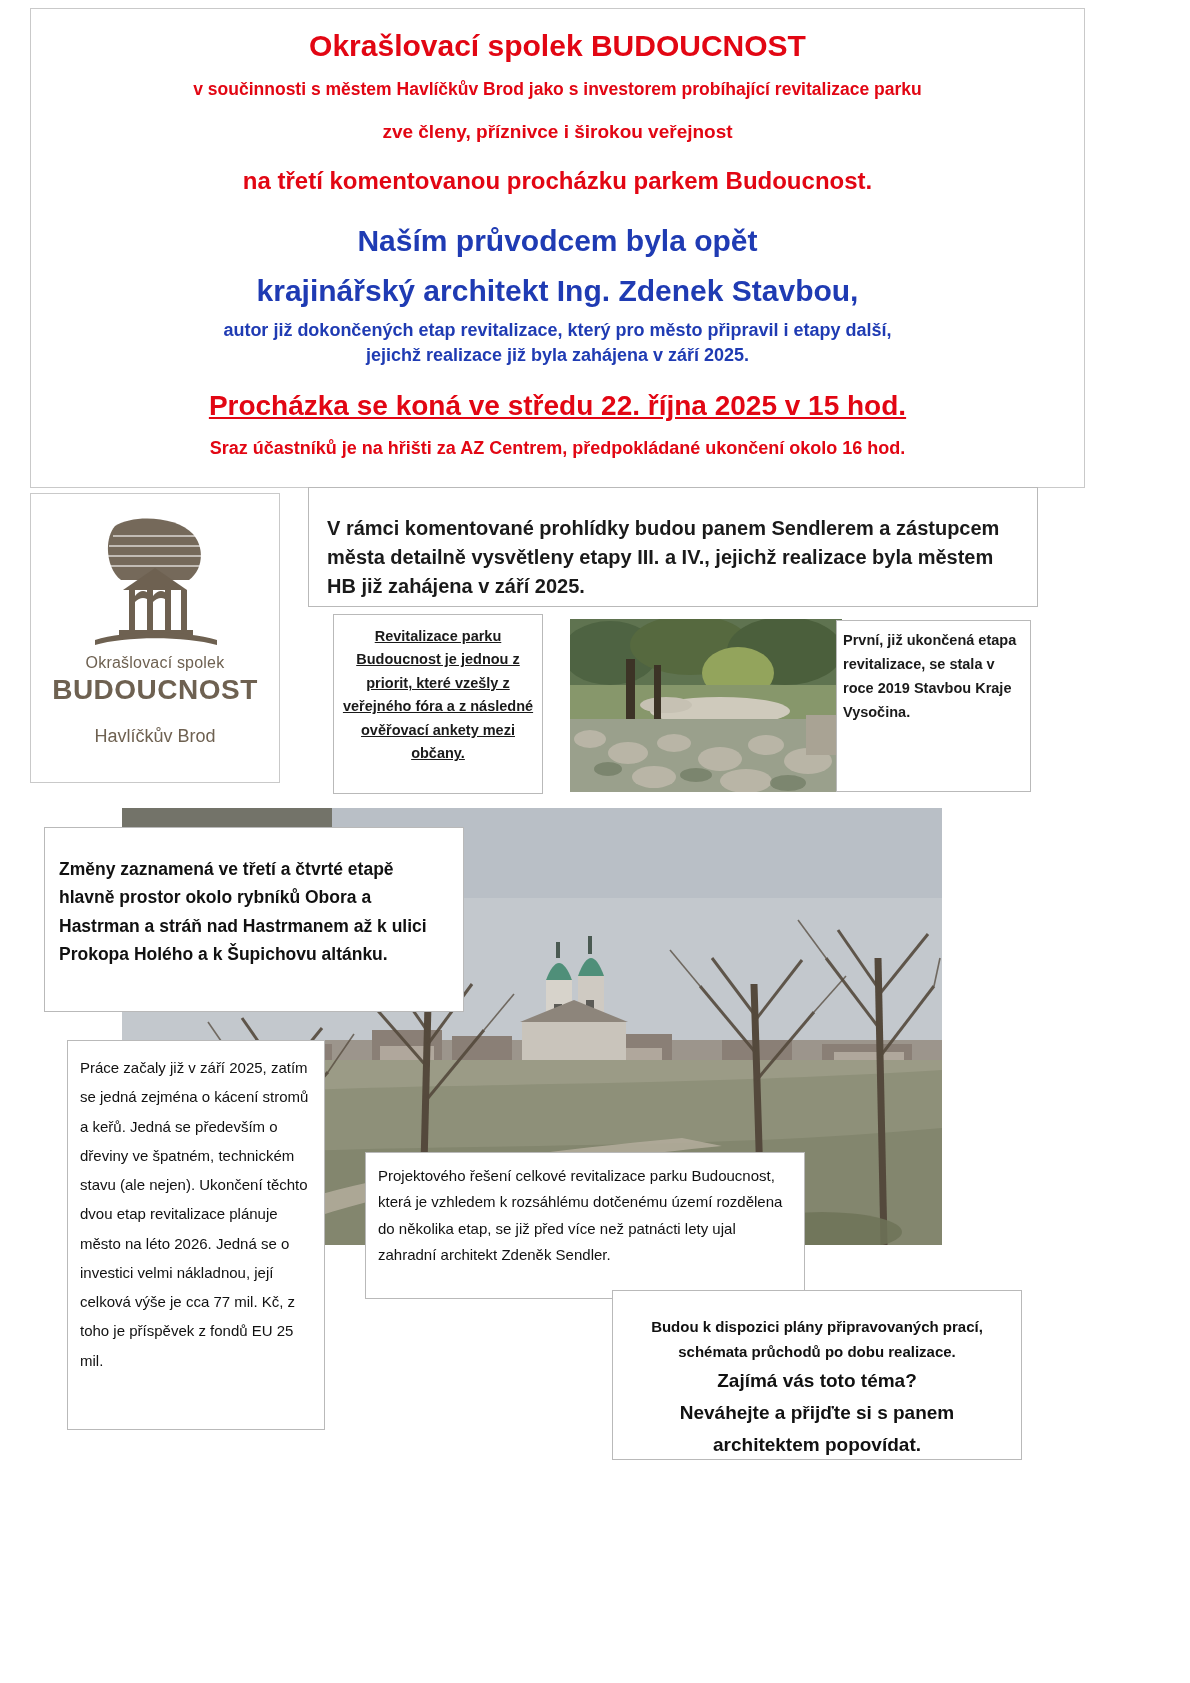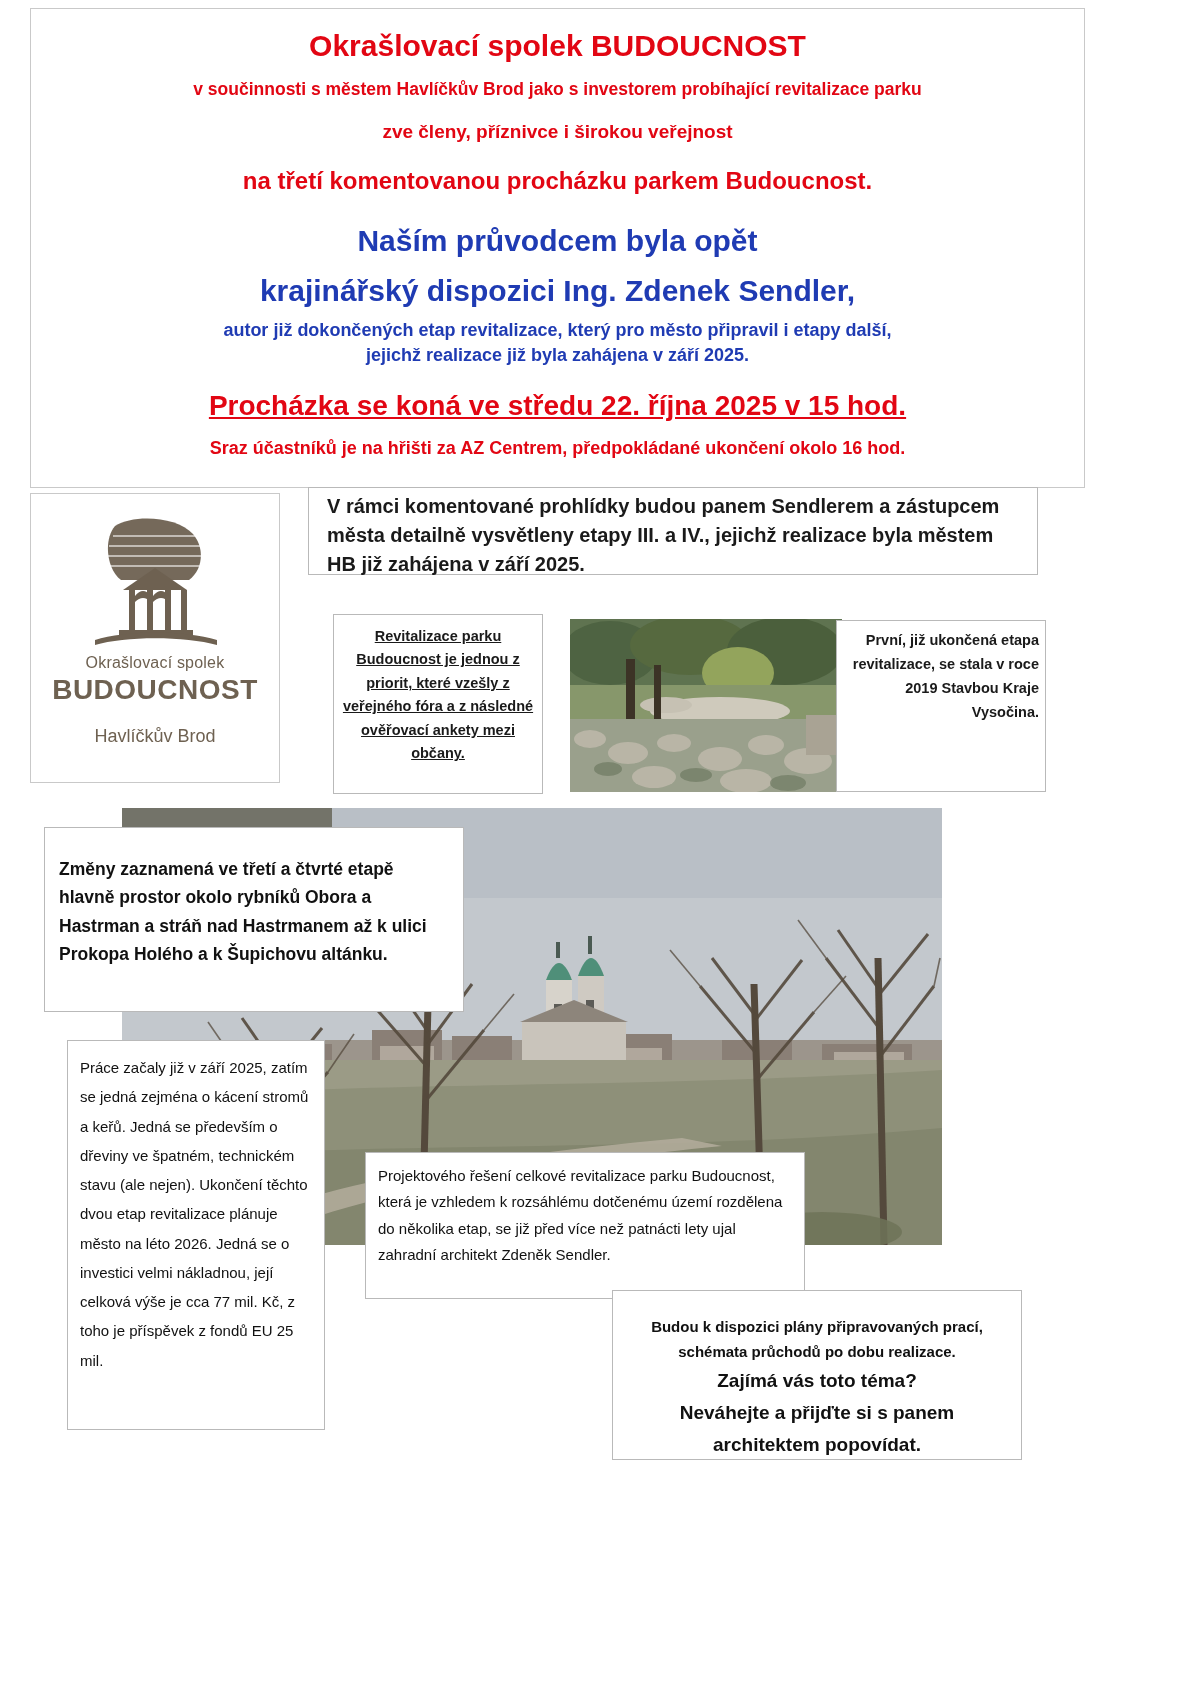--- a/index.html
+++ b/index.html
@@ -77,25 +77,25 @@
   .logo-t1 { font-size: 16px; letter-spacing: .2px; }
   .logo-t2 { font-size: 28px; font-weight: bold; letter-spacing: .5px; margin-top: 2px;}
   .logo-t3 { font-size: 18px; margin-top: 20px; }
 
   
   .box-sendler {
     position: absolute;
     left: 308px;
     top: 487px;
     width: 730px;
-    height: 88px;
-    border: 1px solid #b9b9b9;
-    box-sizing: border-box;
-    background: #fff;
-    padding: 4px 18px;
+    height: 120px;
+    border: 1px solid #b9b9b9;
+    box-sizing: border-box;
+    background: #fff;
+    padding: 26px 18px;
     color: #1a1a1a;
     font-size: 20px;
     font-weight: bold;
     line-height: 1.45;
   }
 
   
   .box-priority {
     position: absolute;
     left: 333px;
@@ -132,27 +132,27 @@
     height: 437px;
     overflow: hidden;
     background: #9aa3ab;
   }
 
   
   .box-firststage {
     position: absolute;
     left: 836px;
     top: 620px;
-    width: 210px;
+    width: 195px;
     height: 172px;
     border: 1px solid #b9b9b9;
     box-sizing: border-box;
     background: #fff;
     padding: 8px 6px;
-    text-align: right;
+    text-align: left;
     font-size: 14.5px;
     font-weight: bold;
     line-height: 1.65;
     color: #1a1a1a;
   }
 
   
   .box-changes {
     position: absolute;
     left: 44px;
@@ -220,21 +220,21 @@
 </style>
 </head>
 <body>
 
 <div class="header-box">
   <div class="hdr-line red t1">Okrašlovací spolek BUDOUCNOST</div>
   <div class="hdr-line red t2">v součinnosti s městem Havlíčkův Brod jako s investorem probíhající revitalizace parku</div>
   <div class="hdr-line red t3">zve členy, příznivce i širokou veřejnost</div>
   <div class="hdr-line red t4">na třetí komentovanou procházku parkem Budoucnost.</div>
   <div class="hdr-line blue t5">Naším průvodcem byla opět</div>
-  <div class="hdr-line blue t6">krajinářský dispozici Ing. Zdenek Sendler,</div>
+  <div class="hdr-line blue t6">krajinářský architekt Ing. Zdenek Stavbou,</div>
   <div class="hdr-line blue t7">autor již dokončených etap revitalizace, který pro město připravil i etapy další,</div>
   <div class="hdr-line blue t8">jejichž realizace již byla zahájena v září 2025.</div>
   <div class="hdr-line red t9">Procházka se koná ve středu 22. října 2025 v 15 hod.</div>
   <div class="hdr-line red t10">Sraz účastníků je na hřišti za AZ Centrem, předpokládané ukončení okolo 16 hod.</div>
 </div>
 
 <div class="logo-box">
   <svg class="logo-mark" viewBox="0 0 140 130">
     <g fill="#6e6151">
 

